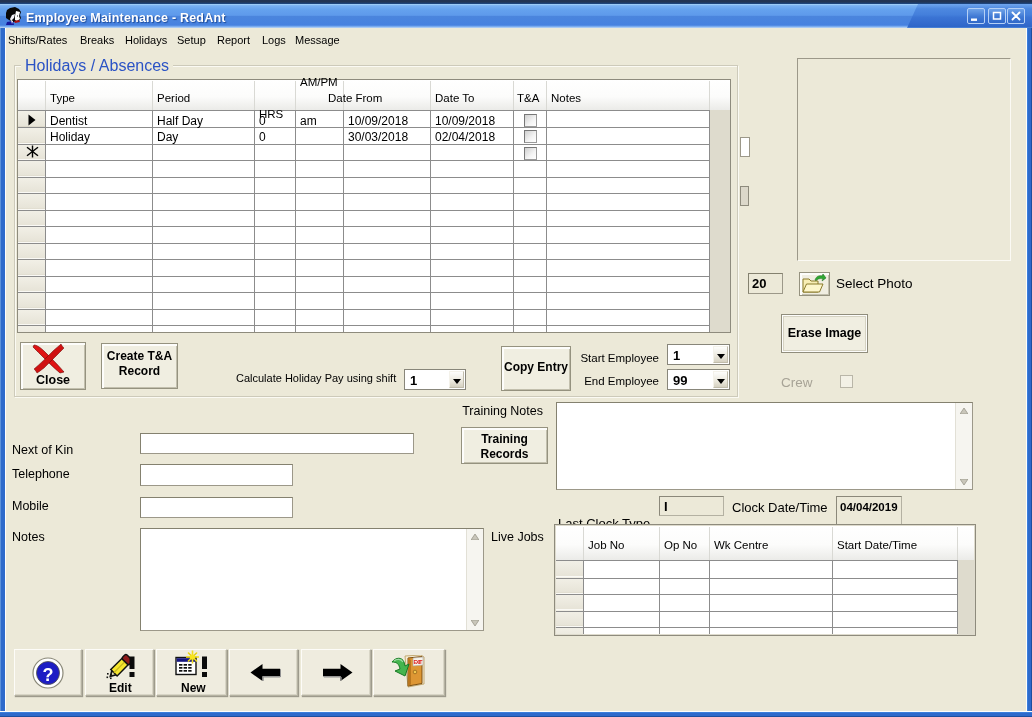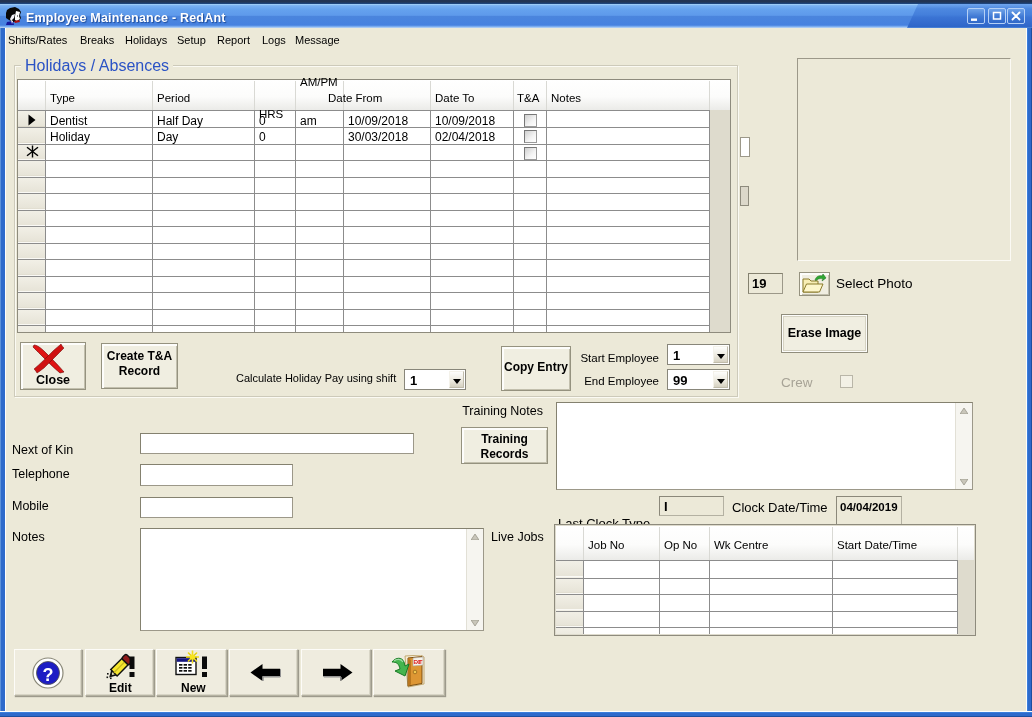--- a/index.html
+++ b/index.html
@@ -201,21 +201,21 @@
     <span class="tx">1</span>
     <span class="db"></span>
   </div>
 <div class="abs lbl" style="left:575px;top:375px;width:84px;text-align:right;font-size:11.5px">End Employee</div>
 <div class="abs combo" style="left:667px;top:369px;width:63px;height:21px">
     <span class="tx">99</span>
     <span class="db"></span>
   </div>
 
 <div class="abs" style="left:797px;top:58px;width:214px;height:203px;border:1px solid #9c9889;border-bottom-color:#fbfaf4;border-right-color:#fbfaf4"></div>
-<div class="abs" style="left:748px;top:273px;width:35px;height:21px;background:#ece9d8;border:1px solid #9c9889;border-top-color:#84816f;border-left-color:#84816f;font-size:13px;font-weight:bold;padding:2px 0 0 3px">19</div>
+<div class="abs" style="left:748px;top:273px;width:35px;height:21px;background:#ece9d8;border:1px solid #9c9889;border-top-color:#84816f;border-left-color:#84816f;font-size:13px;font-weight:bold;padding:2px 0 0 3px">20</div>
 <div class="abs btn3d" style="left:799px;top:272px;width:31px;height:24px"></div>
 <svg class="abs" style="left:802px;top:274px" width="25" height="21" viewBox="0 0 25 21">
   <path d="M13 6 C14 2 18 1 20 2 L21 0 L24 4 L20 7 L21 5 C18 4 15 5 14 7 Z" fill="#2fa832" stroke="#14641a" stroke-width="0.5"></path>
   <path d="M1 5 L7 5 L9 7 L16 7 L16 18 L1 18 Z" fill="#f7edb5" stroke="#8a7a2a" stroke-width="1"></path>
   <path d="M1 18 L4.5 10 L21 10 L17.5 18 Z" fill="#fdf6cc" stroke="#8a7a2a" stroke-width="1"></path>
 </svg>
 <div class="abs lbl" style="left:836px;top:276px">Select Photo</div>
 <div class="abs" style="left:781px;top:314px;width:87px;height:39px;background:#f0eee1;border:1px solid #908d7c;box-shadow:inset 1px 1px 0 #fdfdfb, inset -1px -1px 0 #fdfdfb, inset 2px 2px 0 #d5d2c2, inset -2px -2px 0 #d5d2c2;text-align:center;font-weight:bold;font-size:12.5px;line-height:37px">Erase Image</div>
 <div class="abs lbl" style="left:781px;top:375px;color:#a7a396">Crew</div>
 <div class="abs" style="left:840px;top:375px;width:13px;height:13px;background:#f3f1e6;border:1px solid #b9b6a8"></div>

